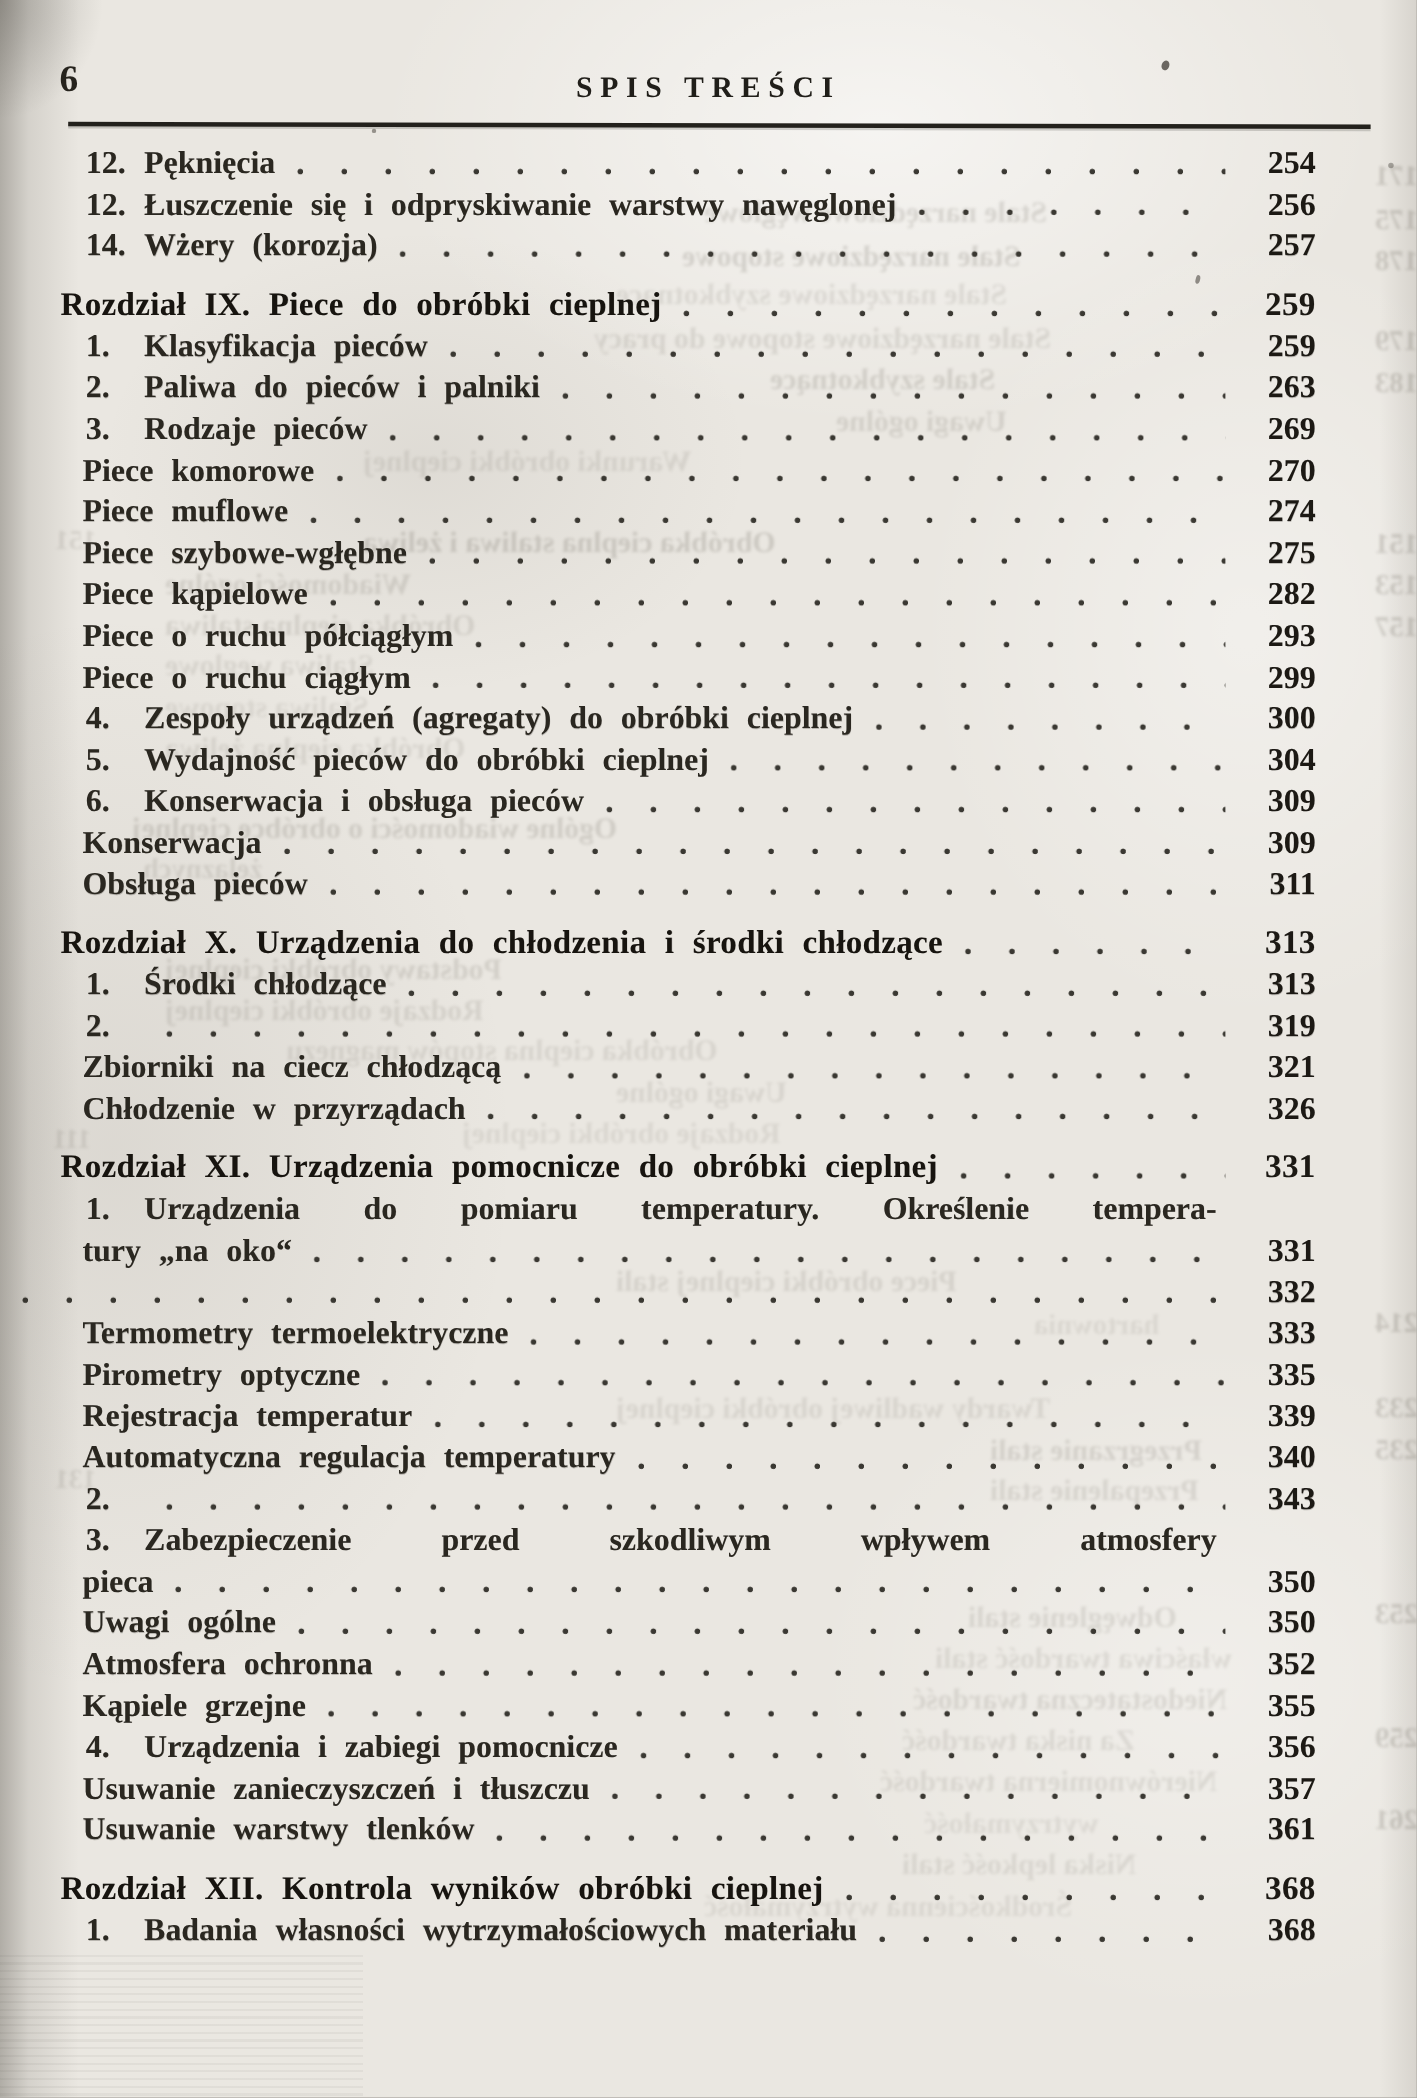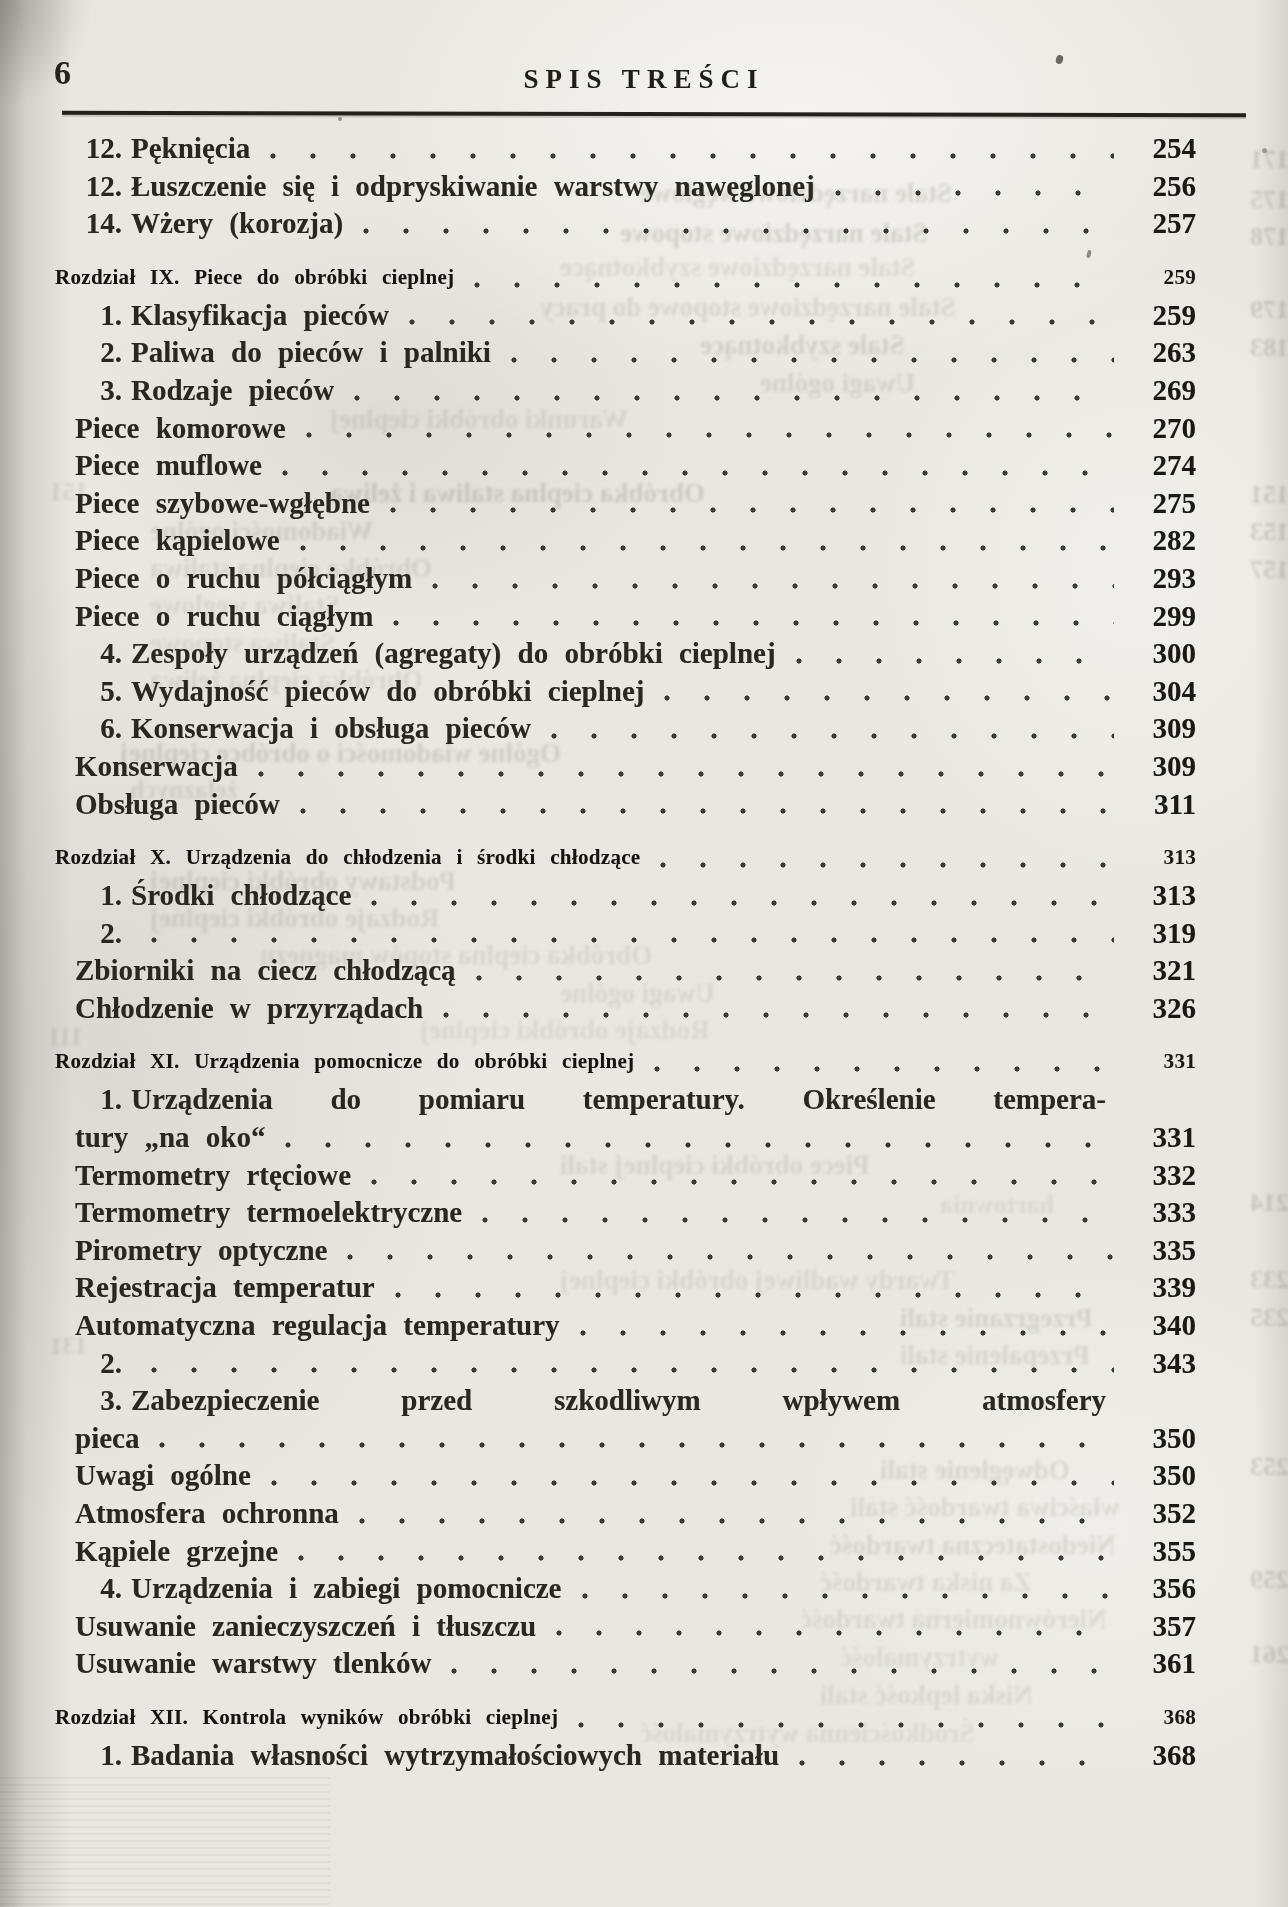--- a/index.html
+++ b/index.html
@@ -53,23 +53,23 @@
   .toc{
     position:absolute;left:0;top:130px;width:1196px;
   }
   .row{
     display:flex;align-items:baseline;
     line-height:37.6px;min-height:37.6px;
     font-size:29px;word-spacing:9px;font-weight:700;
     color:#2a2720;
     text-shadow:0.3px 0.4px 0 rgba(40,37,30,.25);
   }
-  .row .num{flex:0 0 44px;margin-left:78px;margin-right:9px;text-align:right;}
+  .row .num{flex:0 0 44px;margin-left:78px;margin-right:9px;}
   .row.sub .text{margin-left:75px;}
-  .row.chapter{margin-top:14px;line-height:40px;font-size:21px;letter-spacing:.3px;color:#17140f;}
+  .row.chapter{margin-top:14px;line-height:40px;font-size:30px;letter-spacing:.3px;color:#17140f;}
   .row.chapter .text{margin-left:55px;}
   .row .dots{
     flex:1 1 auto;align-self:flex-end;height:10px;min-width:26px;
     margin:0 16px 6px 20px;
     background-image:radial-gradient(circle at 3px 4px, #2b2923 2.2px, rgba(0,0,0,0) 2.9px);
     background-size:40px 10px;background-repeat:repeat-x;
     opacity:.92;
   }
   .row .pnum{flex:0 0 66px;text-align:right;color:#1c1914;}
   .row.justify .text{flex:1 1 auto;text-align:justify;text-align-last:justify;margin-right:90px;}
@@ -286,21 +286,20 @@
       <div class="row numbered justify">
         <span class="num">1.</span>
         <span class="text">Urządzenia do pomiaru temperatury. Określenie tempera-</span>
       </div>
       <div class="row sub">
         <span class="text">tury „na oko“</span>
         <span class="dots"></span>
         <span class="pnum">331</span>
       </div>
       <div class="row sub">
-        <span class="text">Termometry rtęciowe</span>
         <span class="dots"></span>
         <span class="pnum">332</span>
       </div>
       <div class="row sub">
         <span class="text">Termometry termoelektryczne</span>
         <span class="dots"></span>
         <span class="pnum">333</span>
       </div>
       <div class="row sub">
         <span class="text">Pirometry optyczne</span>

